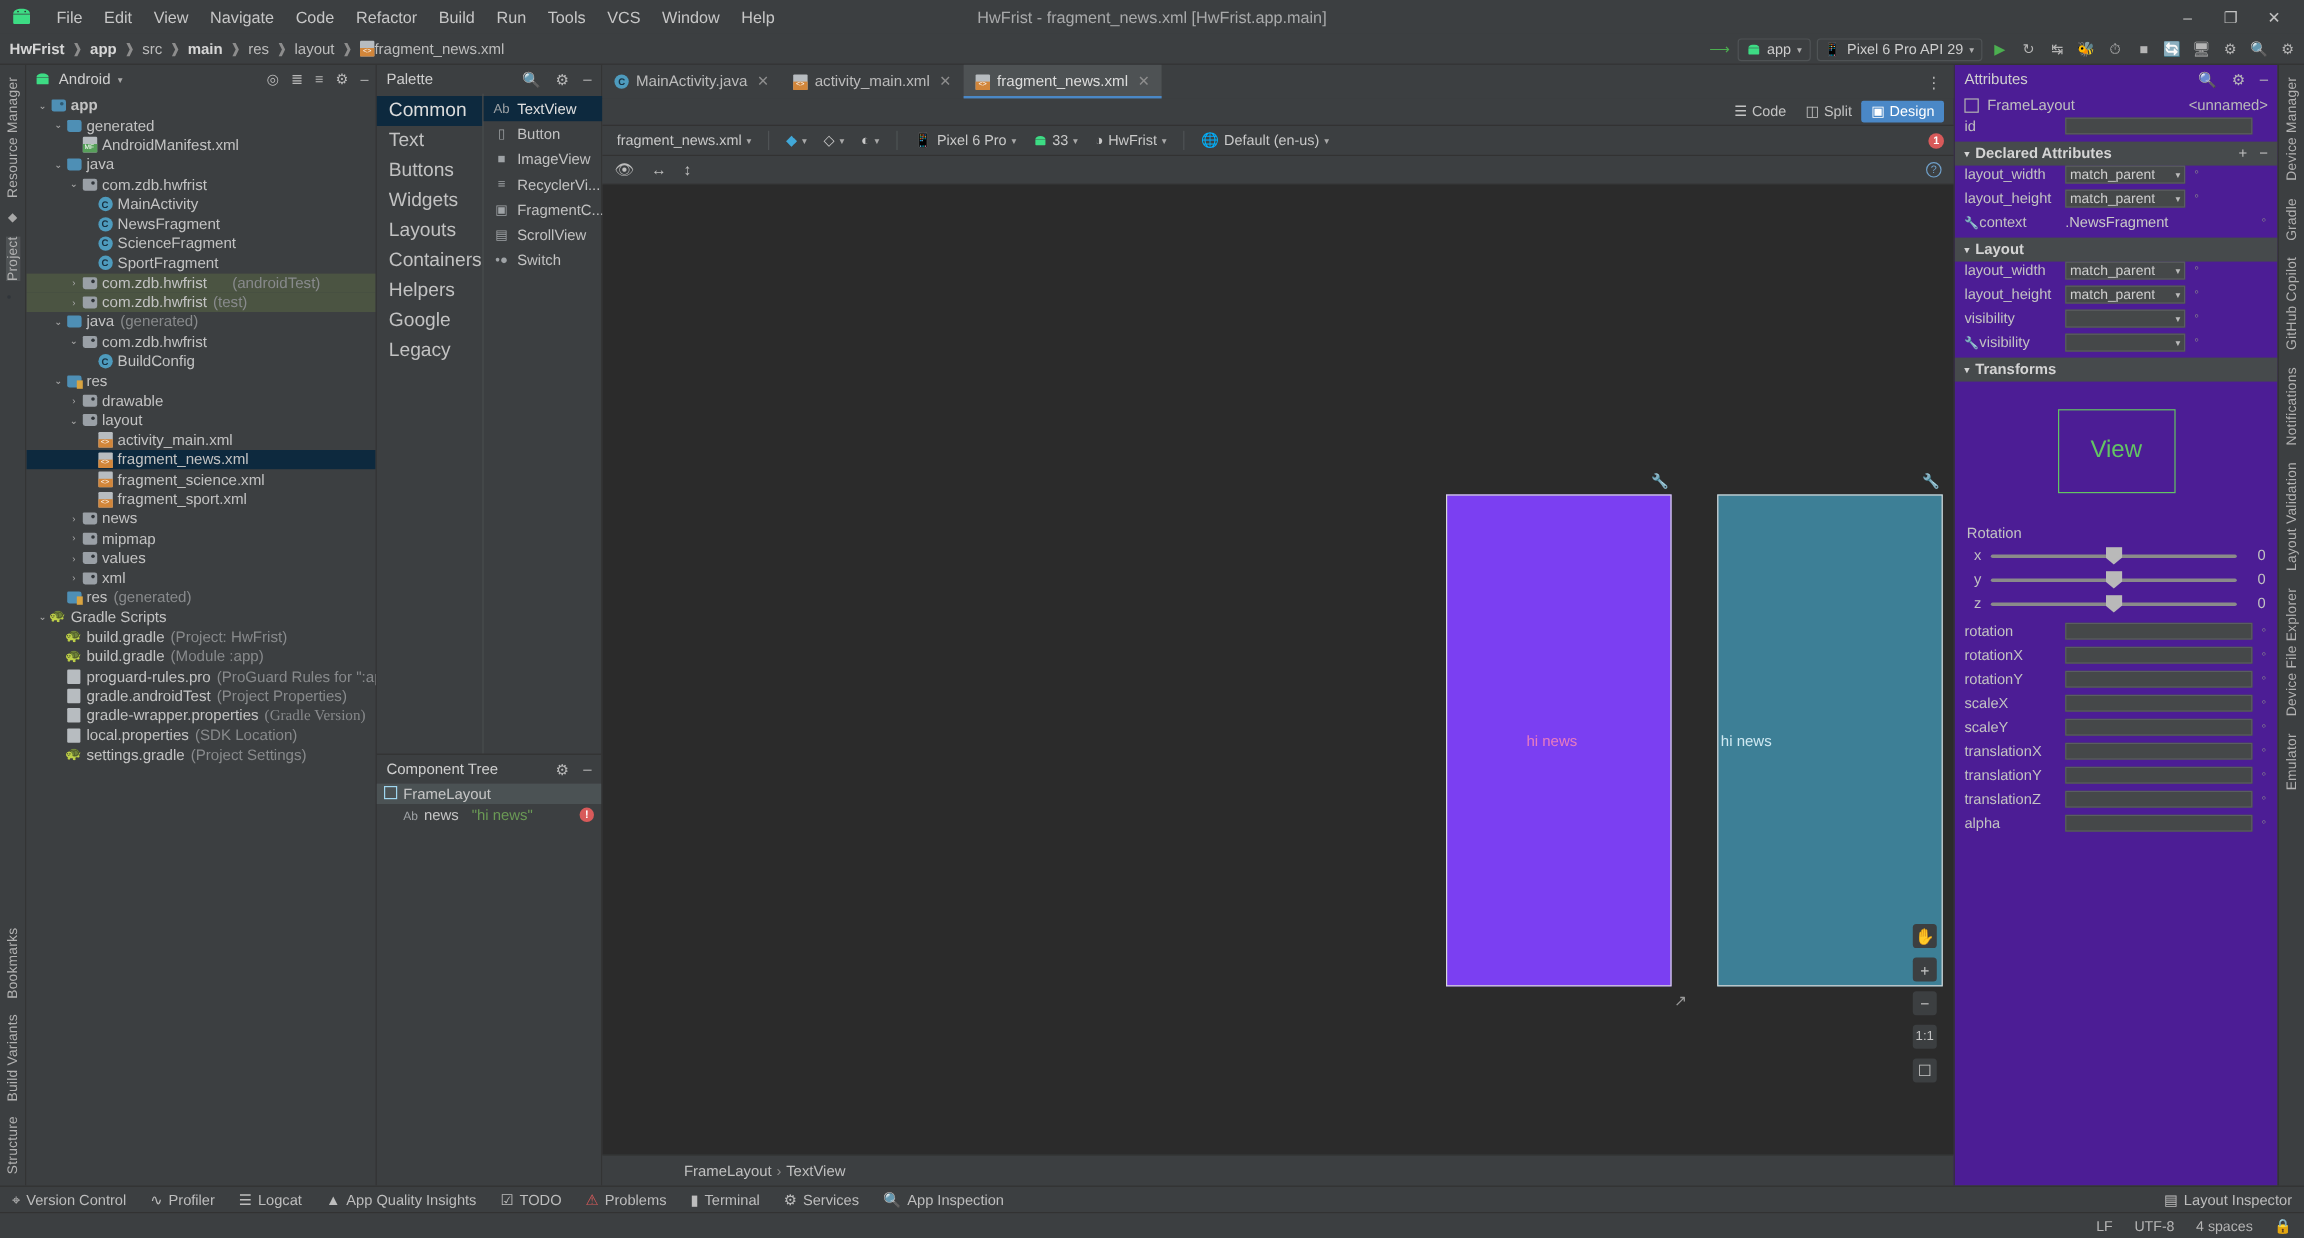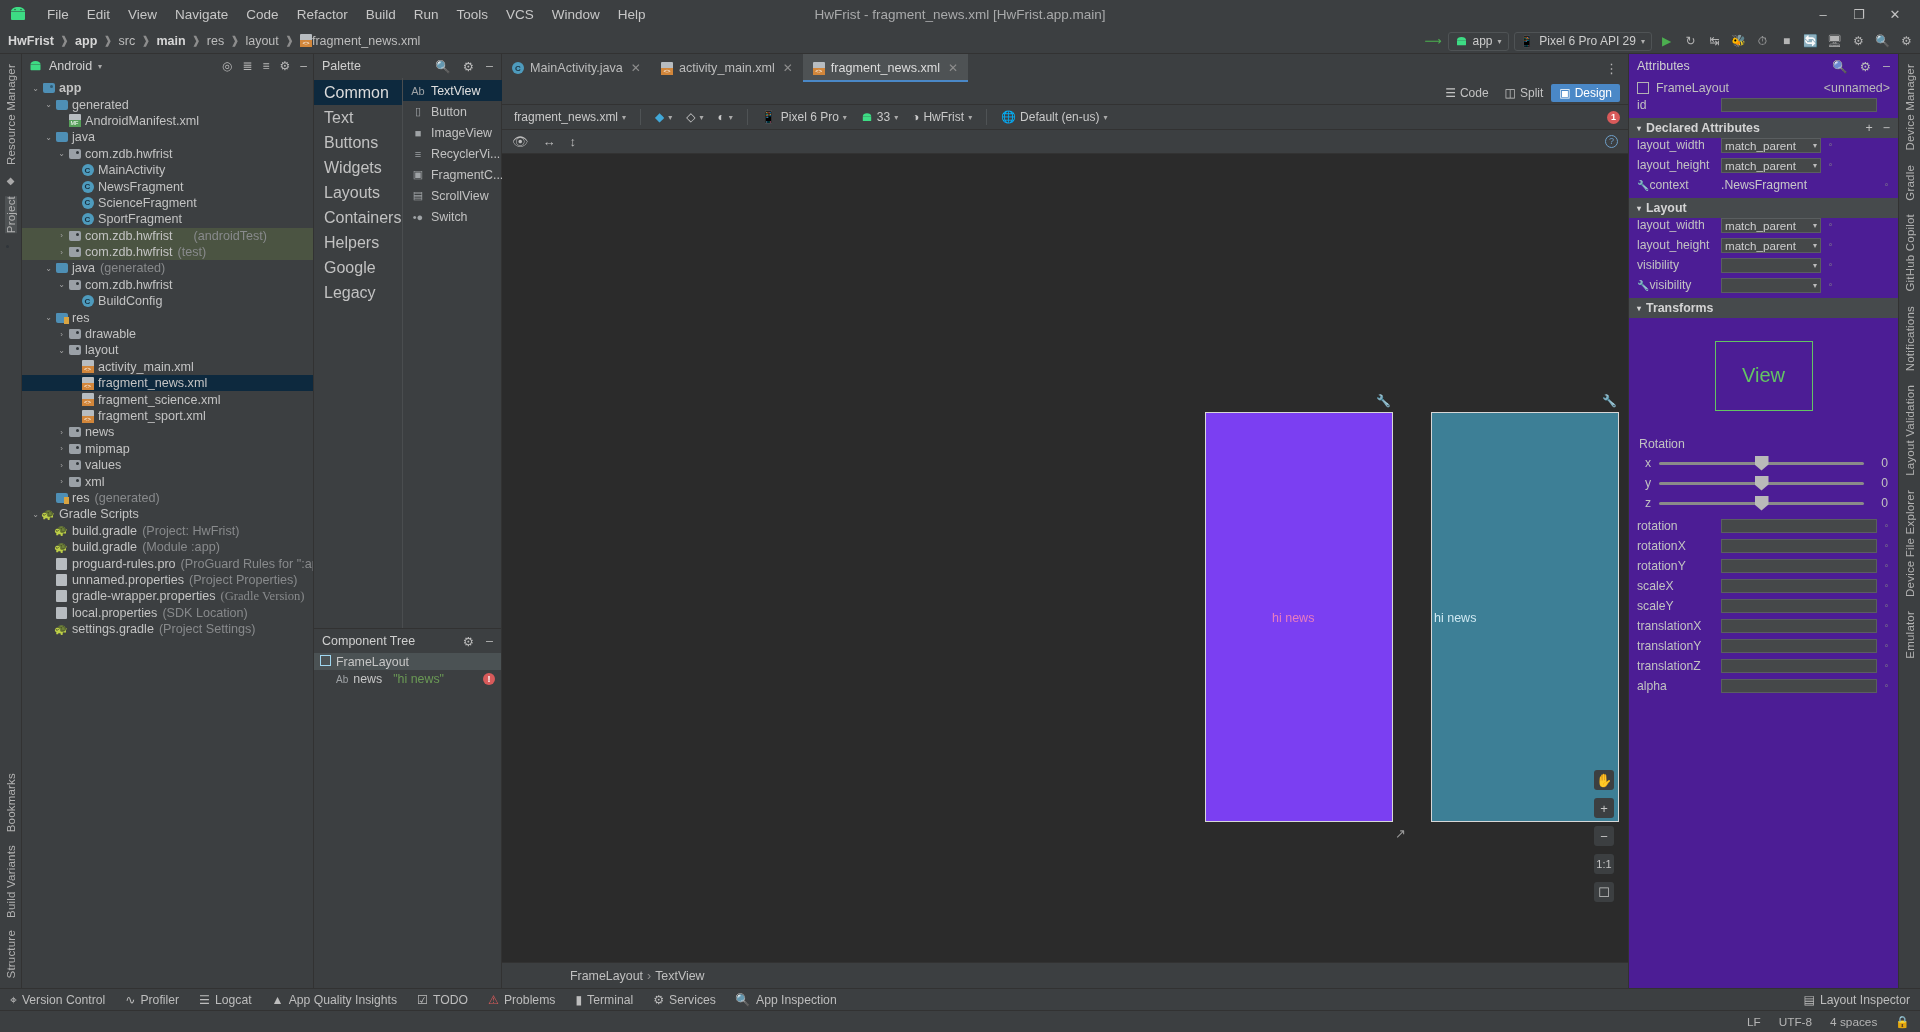--- a/index.html
+++ b/index.html
@@ -517,21 +517,21 @@
             </span>
             <span>proguard-rules.pro</span>
             <span class="muted" style="margin-left: 5px;">(ProGuard Rules for ":app")</span>
           </div>
           <div class="row">
             <span style="width: 21px; flex: 0 0 21px;"></span>
             <span class="arrow"></span>
             <span class="ico">
               <span style="display:inline-block;width:11px;height:12px;background:#b7bcc0;border-radius:1px"></span>
             </span>
-            <span>unnamed.properties</span>
+            <span>gradle.androidTest</span>
             <span class="muted" style="margin-left: 5px;">(Project Properties)</span>
           </div>
           <div class="row">
             <span style="width: 21px; flex: 0 0 21px;"></span>
             <span class="arrow"></span>
             <span class="ico">
               <span style="display:inline-block;width:11px;height:12px;background:#b7bcc0;border-radius:1px"></span>
             </span>
             <span>gradle-wrapper.properties</span>
             <span class="muted" style="margin-left: 5px; font-family: Liberation Serif, serif;">(Gradle Version)</span>

